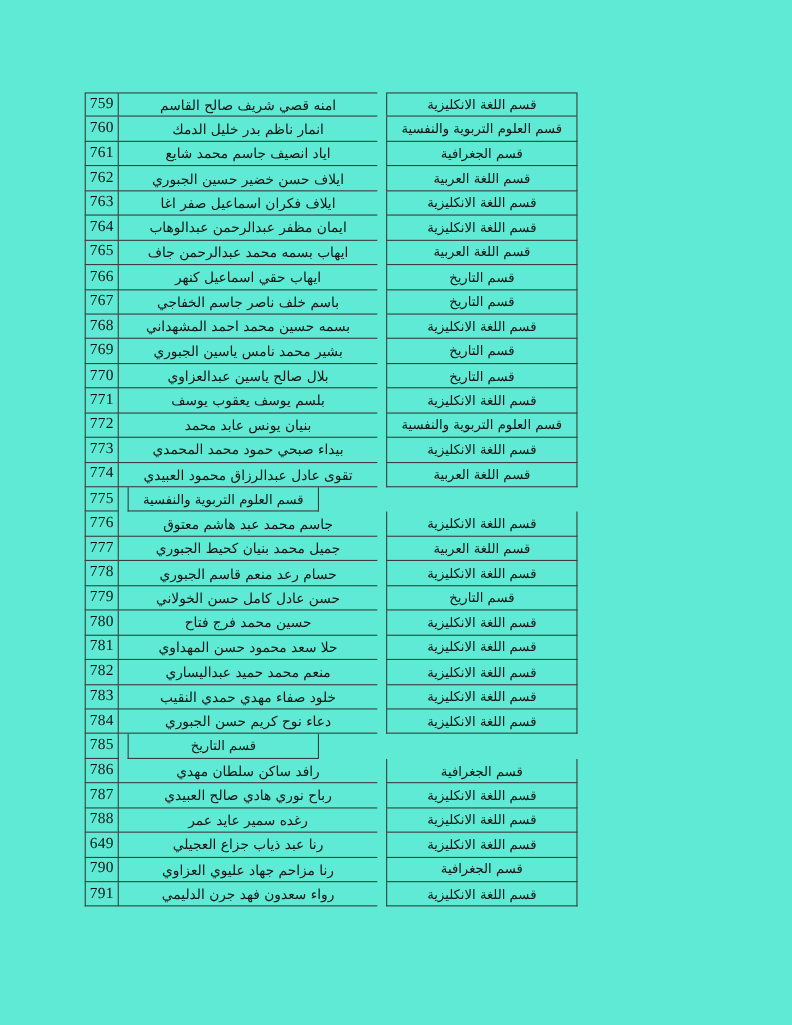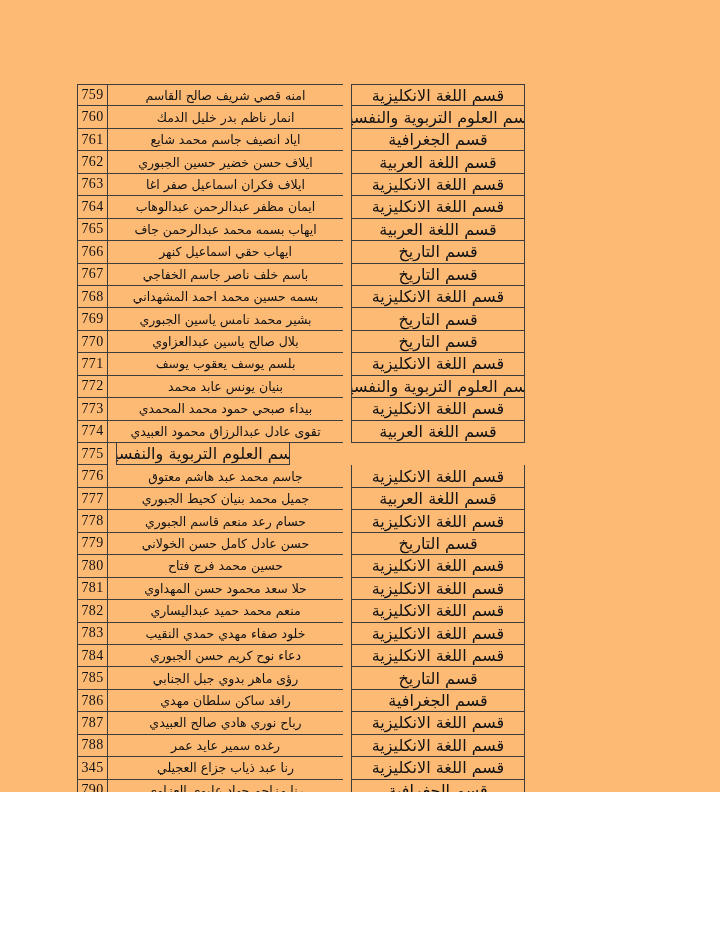--- a/index.html
+++ b/index.html
@@ -4,22 +4,22 @@
 <style>
   * { margin: 0; padding: 0; box-sizing: border-box; }
   html, body { background: #ffffff; }
   body {
     width: 720px; height: 932px;
     font-family: "DejaVu Sans", sans-serif;
     overflow: hidden;
   }
   .page {
     position: relative;
-    width: 720px; height: 792px;
-    background: #fdba74;
+    width: 720px; height: 932px;
+    background: #5eead4;
     overflow: hidden;
     text-decoration: underline;
   }
   .doc-table {
     position: absolute;
     left: 77px; top: 84px;
   }
   .row { display: flex; height: 22.45px; }
   .cell {
     display: flex; align-items: center; justify-content: center;
@@ -43,21 +43,21 @@
     direction: rtl;
   }
   .gapcol {
     width: 8px;
     border-bottom: none;
   }
   .dept {
     width: 174px;
     border-left: 1px solid #3d3d3d;
     border-right: 1px solid #3d3d3d;
-    font-size: 16px;
+    font-size: 12px;
     direction: rtl;
   }
   .row.first .num, .row.first .name, .row.first .dept {
     border-top: 1px solid #3d3d3d;
   }
 </style>
 </head>
 <body>
 
 <div class="page">
@@ -212,21 +212,20 @@
         <div class="cell dept" dir="rtl">قسم اللغة الانكليزية</div>
       </div>
       <div class="row">
         <div class="cell num">784</div>
         <div class="cell name" dir="rtl">دعاء نوح كريم حسن الجبوري</div>
         <div class="cell gapcol"></div>
         <div class="cell dept" dir="rtl">قسم اللغة الانكليزية</div>
       </div>
       <div class="row">
         <div class="cell num">785</div>
-        <div class="cell name" dir="rtl">رؤى ماهر بدوي جبل الجنابي</div>
         <div class="cell gapcol"></div>
         <div class="cell dept" dir="rtl">قسم التاريخ</div>
       </div>
       <div class="row">
         <div class="cell num">786</div>
         <div class="cell name" dir="rtl">رافد ساكن سلطان مهدي</div>
         <div class="cell gapcol"></div>
         <div class="cell dept" dir="rtl">قسم الجغرافية</div>
       </div>
       <div class="row">
@@ -235,21 +234,21 @@
         <div class="cell gapcol"></div>
         <div class="cell dept" dir="rtl">قسم اللغة الانكليزية</div>
       </div>
       <div class="row">
         <div class="cell num">788</div>
         <div class="cell name" dir="rtl">رغده سمير عايد عمر</div>
         <div class="cell gapcol"></div>
         <div class="cell dept" dir="rtl">قسم اللغة الانكليزية</div>
       </div>
       <div class="row">
-        <div class="cell num">345</div>
+        <div class="cell num">649</div>
         <div class="cell name" dir="rtl">رنا عبد ذياب جزاع العجيلي</div>
         <div class="cell gapcol"></div>
         <div class="cell dept" dir="rtl">قسم اللغة الانكليزية</div>
       </div>
       <div class="row">
         <div class="cell num">790</div>
         <div class="cell name" dir="rtl">رنا مزاحم جهاد عليوي العزاوي</div>
         <div class="cell gapcol"></div>
         <div class="cell dept" dir="rtl">قسم الجغرافية</div>
       </div>

